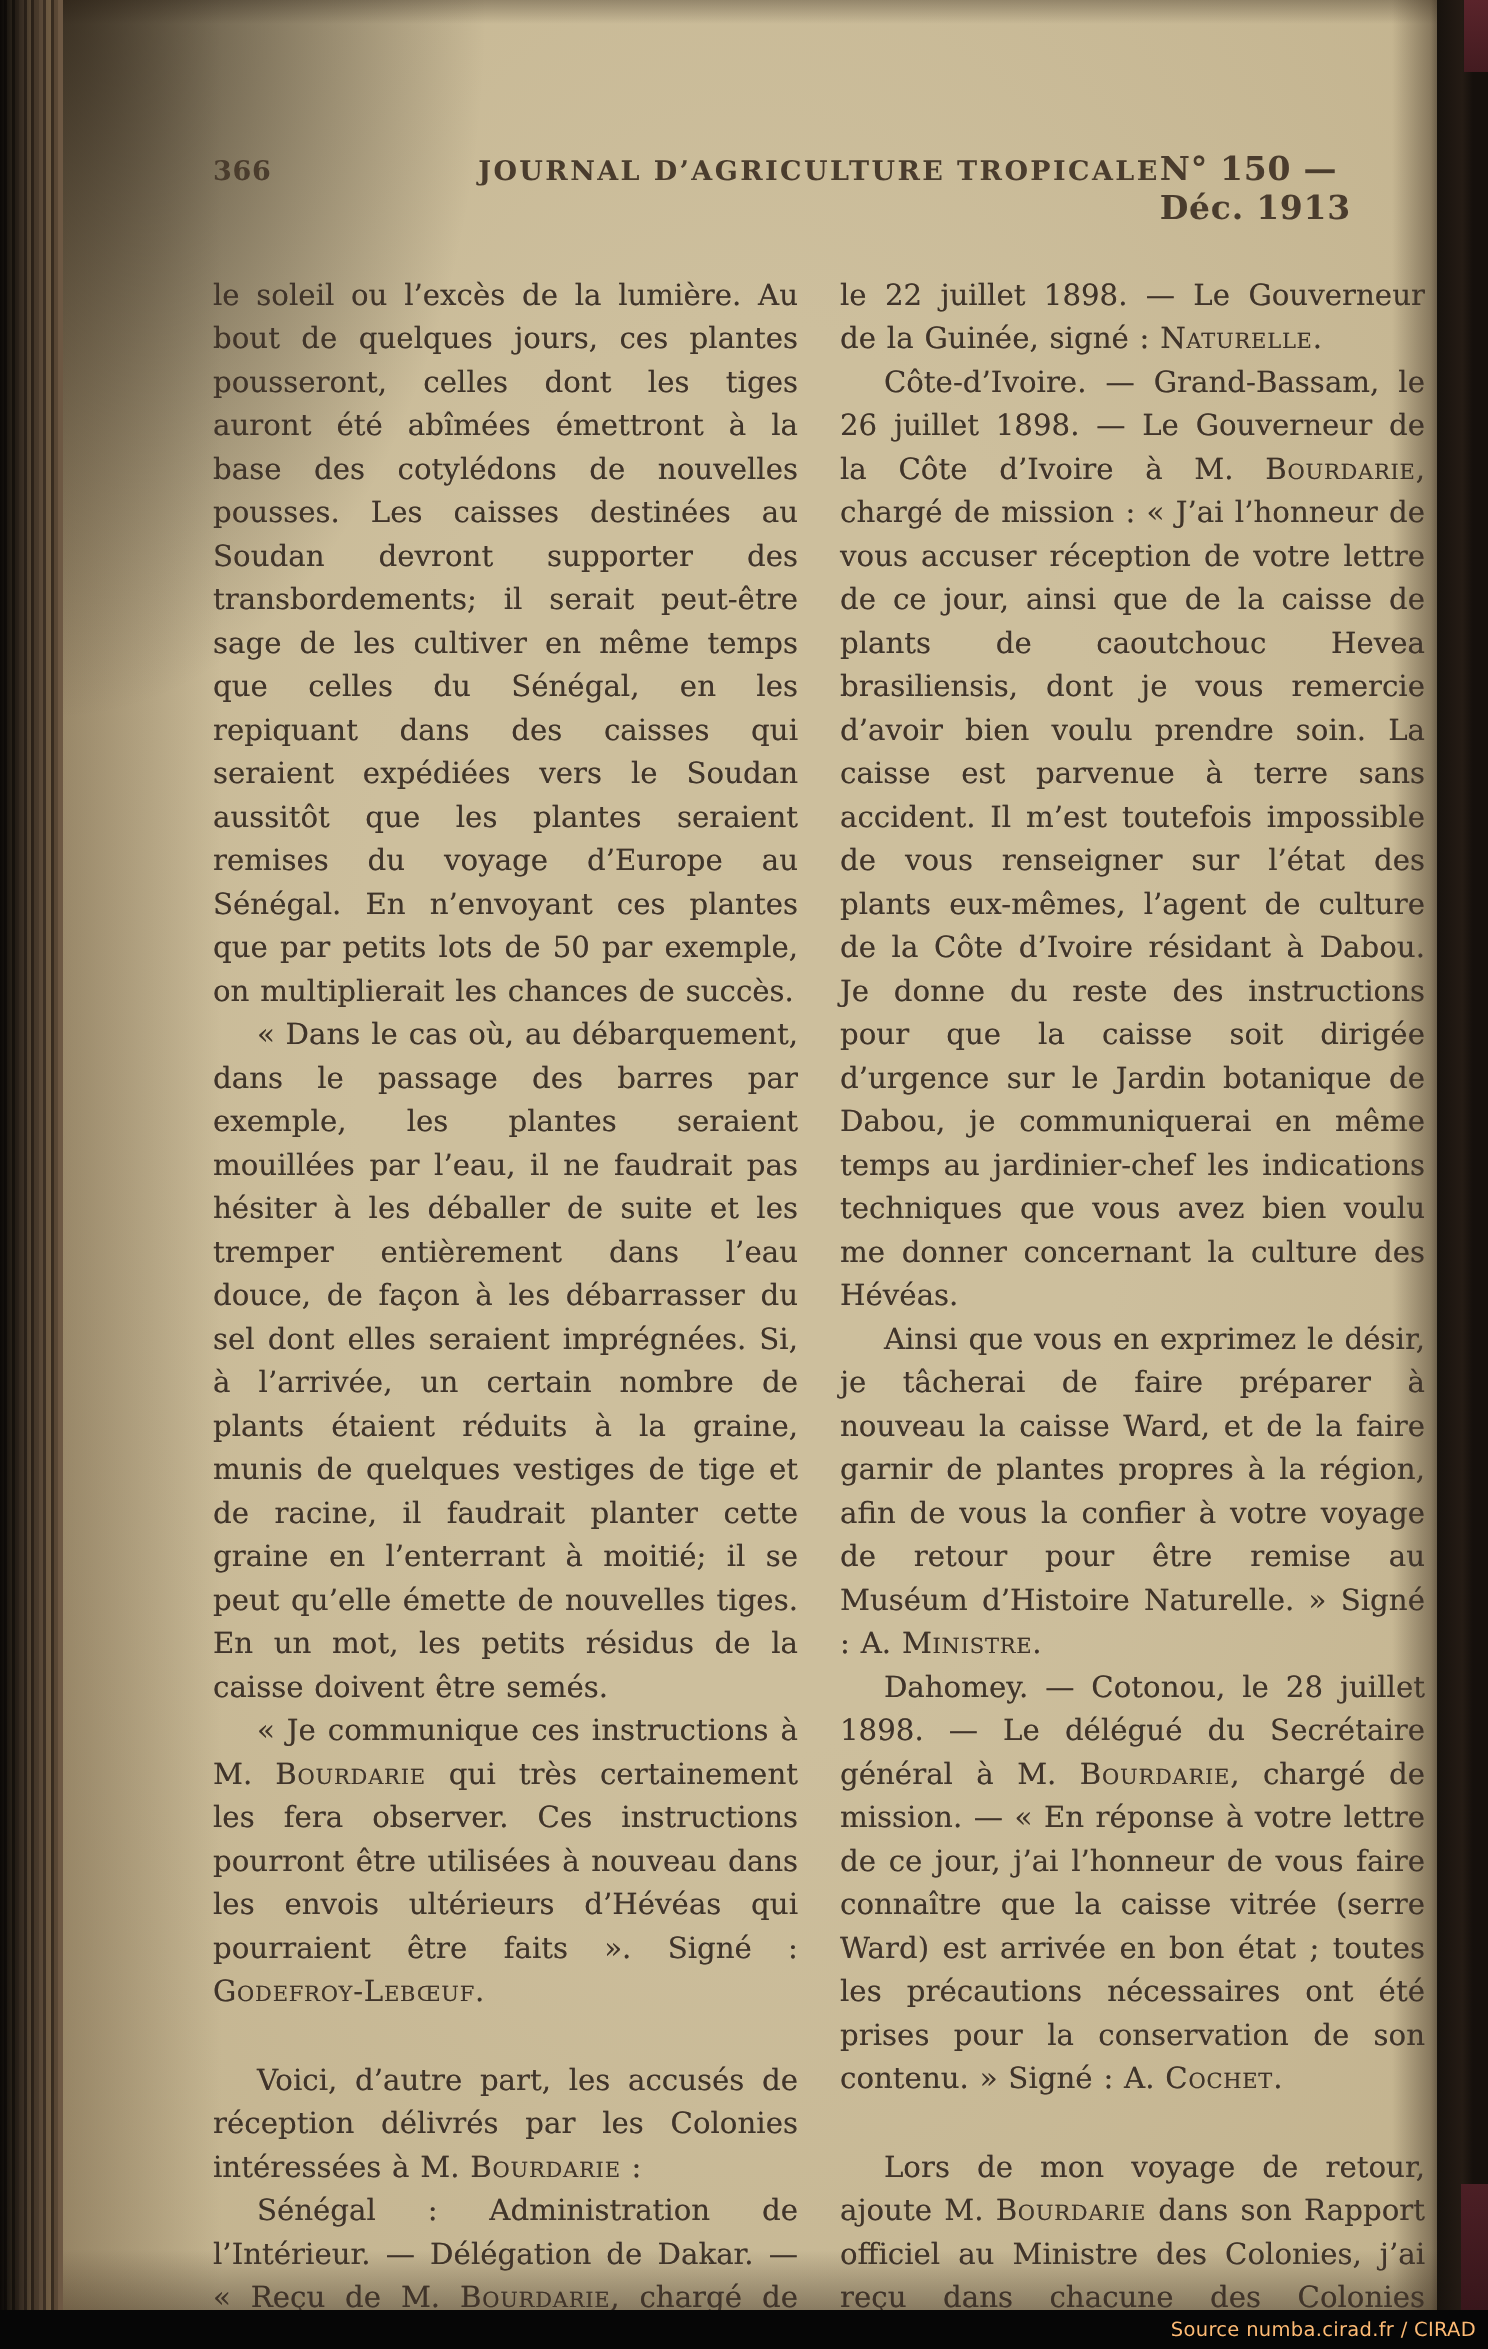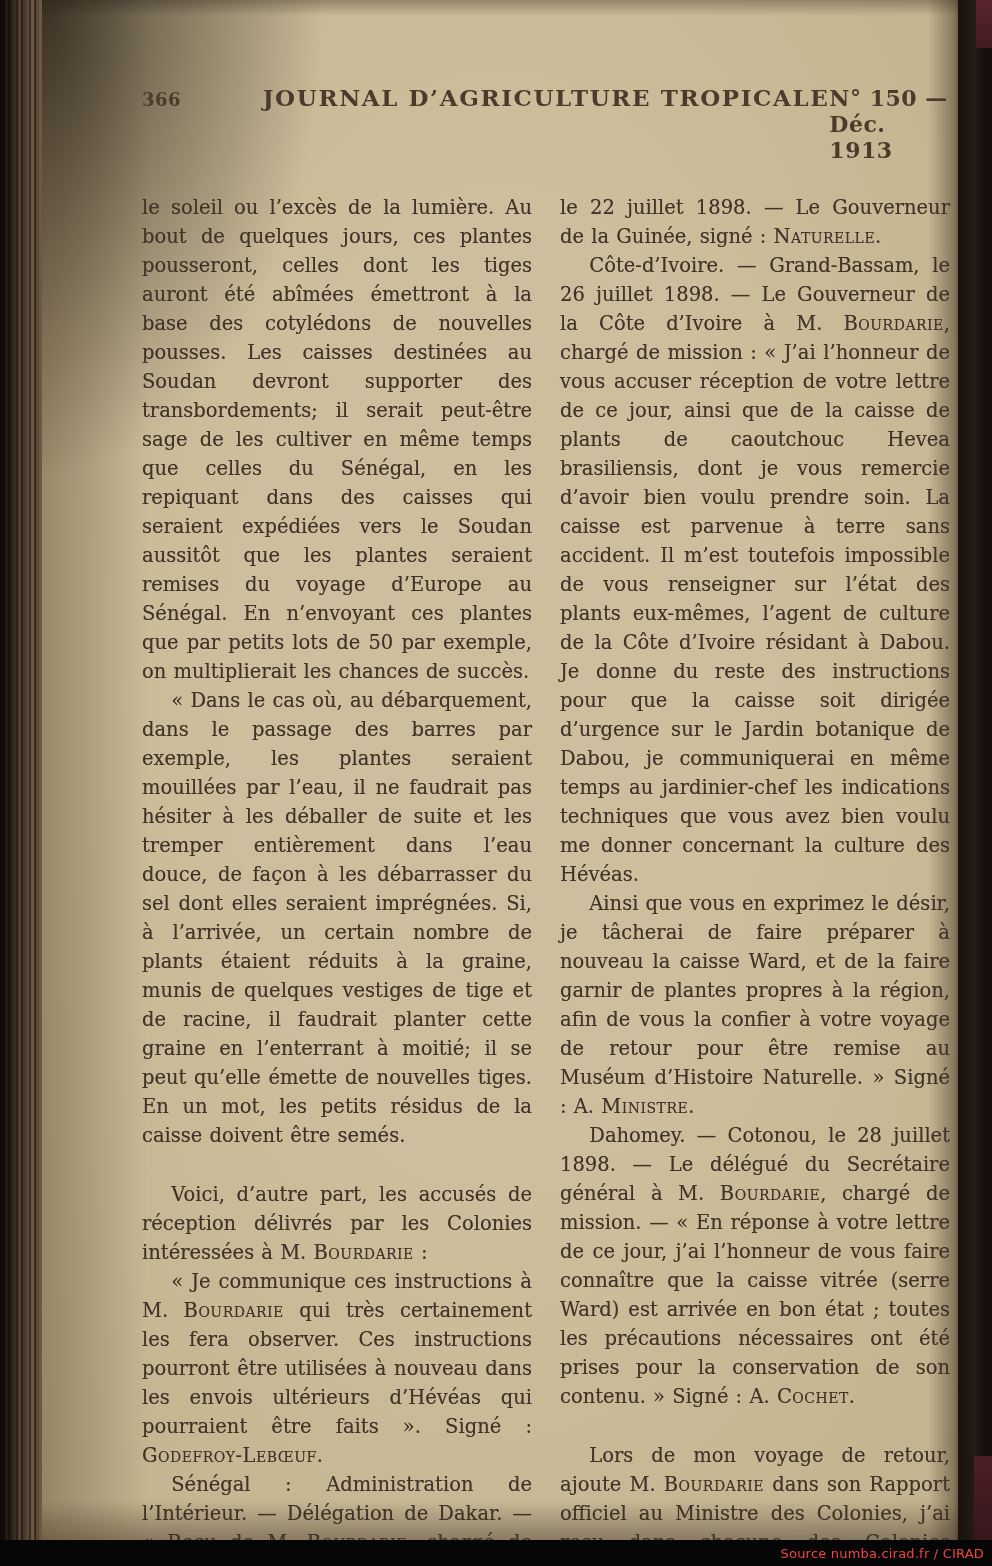--- a/index.html
+++ b/index.html
@@ -39,24 +39,24 @@
       linear-gradient(0deg, rgba(44,33,22,.4), rgba(44,33,22,0) 40px),
       radial-gradient(ellipse at 50% 45%, #cdbf9d 40%, #c2b28d 100%);
   }
   .content{
     position:absolute;left:104px;right:8px;top:84px;bottom:0;
     color:#42352a;
   }
   
   .header{
     display:grid;grid-template-columns:1fr auto 1fr;align-items:baseline;
-    font-weight:bold;color:#4a3c2d;
+    font-weight:bold;color:#4a3c2d;margin-top:16px;
   }
   .page-number{font-size:18px;justify-self:start;letter-spacing:.5px;}
-  .journal-title{font-size:23px;letter-spacing:1.6px;justify-self:center;}
+  .journal-title{font-size:18px;letter-spacing:1.6px;justify-self:center;}
   .issue-info{font-size:22px;justify-self:end;letter-spacing:.5px;font-weight:bold;}
   
   .columns{display:flex;gap:28px;margin-top:30px;}
   .col{flex:1 1 0;min-width:0;}
   .col p{
     margin:0;font-size:19.5px;line-height:29px;text-align:justify;
     word-spacing:1px;color:#40342a;
     text-shadow:0 0 .4px rgba(64,52,42,.55);
     hyphens:auto;-webkit-hyphens:auto;
   }
@@ -64,39 +64,39 @@
   .col p.gap-before{margin-top:30px;}
   .i{}
   .sc{font-variant:small-caps;letter-spacing:.5px;}
   
   .footer-bar{
     position:absolute;left:0;right:0;bottom:0;height:26px;z-index:3;
     background:#060606;display:flex;align-items:center;justify-content:flex-end;
   }
   .footer-bar span{
     font-family:"DejaVu Sans","Liberation Sans",sans-serif;
-    font-size:13px;color:#ef4444;padding-right:8px;letter-spacing:.2px;
+    font-size:13px;color:#fdba74;padding-right:8px;letter-spacing:.2px;
   }
 </style>
 </head>
 <body>
 
 <div class="paper">
   <div class="content">
     <div class="header">
       <span class="page-number">366</span>
       <span class="journal-title">JOURNAL D’AGRICULTURE TROPICALE</span>
       <span class="issue-info">N° 150 — Déc. 1913</span>
     </div>
     <div class="columns">
       <div class="col">
           <p class=""><span>le soleil ou l’excès de la lumière. Au bout de quelques jours, ces plantes pousseront, celles dont les tiges auront été abîmées émettront à la base des cotylédons de nouvelles pousses. Les caisses destinées au Soudan devront supporter des transbordements; il serait peut-être sage de les cultiver en même temps que celles du Sénégal, en les repiquant dans des caisses qui seraient expédiées vers le Soudan aussitôt que les plantes seraient remises du voyage d’Europe au Sénégal. En n’envoyant ces plantes que par petits lots de 50 par exemple, on multiplierait les chances de succès.</span></p>
           <p class="indent"><span>« Dans le cas où, au débarquement, dans le passage des barres par exemple, les plantes seraient mouillées par l’eau, il ne faudrait pas hésiter à les déballer de suite et les tremper entièrement dans l’eau douce, de façon à les débarrasser du sel dont elles seraient imprégnées. Si, à l’arrivée, un certain nombre de plants étaient réduits à la graine, munis de quelques vestiges de tige et de racine, il faudrait planter cette graine en l’enterrant à moitié; il se peut qu’elle émette de nouvelles tiges. En un mot, les petits résidus de la caisse doivent être semés.</span></p>
+          <p class="indent"><span>« Je communique ces instructions à M. </span><span class="sc">Bourdarie</span><span> qui très certainement les fera observer. Ces instructions pourront être utilisées à nouveau dans les envois ultérieurs d’Hévéas qui pourraient être faits ». Signé : </span><span class="sc">Godefroy-Lebœuf</span><span>.</span></p>
           <p class="indent gap-before"><span>Voici, d’autre part, les accusés de réception délivrés par les Colonies intéressées à M. </span><span class="sc">Bourdarie</span><span> :</span></p>
-          <p class="indent"><span>« Je communique ces instructions à M. </span><span class="sc">Bourdarie</span><span> qui très certainement les fera observer. Ces instructions pourront être utilisées à nouveau dans les envois ultérieurs d’Hévéas qui pourraient être faits ». Signé : </span><span class="sc">Godefroy-Lebœuf</span><span>.</span></p>
           <p class="indent"><span class="i">Sénégal</span><span> : Administration de l’Intérieur. — Délégation de Dakar. — « Reçu de M. </span><span class="sc">Bourdarie</span><span>, chargé de mission, trois colis (serres) d’Hévéas, envoyés par le Ministère des Colonies, à l’Administration locale du Sénégal ». — Dakar, le 19 juillet 1898. — Le délégué du Secrétariat général, signé : A. </span></p>
         </div>
       <div class="col">
           <p class=""><span>le 22 juillet 1898. — Le Gouverneur de la Guinée, signé : </span><span class="sc">Naturelle</span><span>.</span></p>
           <p class="indent"><span class="i">Côte-d’Ivoire.</span><span> — Grand-Bassam, le 26 juillet 1898. — Le Gouverneur de la Côte d’Ivoire à M. </span><span class="sc">Bourdarie</span><span>, chargé de mission : « J’ai l’honneur de vous accuser réception de votre lettre de ce jour, ainsi que de la caisse de plants de caoutchouc </span><span class="i">Hevea brasiliensis</span><span>, dont je vous remercie d’avoir bien voulu prendre soin. La caisse est parvenue à terre sans accident. Il m’est toutefois impossible de vous renseigner sur l’état des plants eux-mêmes, l’agent de culture de la Côte d’Ivoire résidant à Dabou. Je donne du reste des instructions pour que la caisse soit dirigée d’urgence sur le Jardin botanique de Dabou, je communiquerai en même temps au jardinier-chef les indications techniques que vous avez bien voulu me donner concernant la culture des Hévéas.</span></p>
           <p class="indent"><span>Ainsi que vous en exprimez le désir, je tâcherai de faire préparer à nouveau la caisse Ward, et de la faire garnir de plantes propres à la région, afin de vous la confier à votre voyage de retour pour être remise au Muséum d’Histoire Naturelle. » Signé : A. </span><span class="sc">Ministre</span><span>.</span></p>
           <p class="indent"><span class="i">Dahomey</span><span>. — Cotonou, le 28 juillet 1898. — Le délégué du Secrétaire général à M. </span><span class="sc">Bourdarie</span><span>, chargé de mission. — « En réponse à votre lettre de ce jour, j’ai l’honneur de vous faire connaître que la caisse vitrée (serre Ward) est arrivée en bon état ; toutes les précautions nécessaires ont été prises pour la conservation de son contenu. » Signé : A. </span><span class="sc">Cochet</span><span>.</span></p>
           <p class="indent gap-before"><span>Lors de mon voyage de retour, ajoute M. </span><span class="sc">Bourdarie</span><span> dans son Rapport officiel au Ministre des Colonies, j’ai reçu dans chacune des Colonies l’assurance que tous les plants d’Hévéa étaient en parfait état et venaient admirablement.</span></p>
         </div>
     </div>

